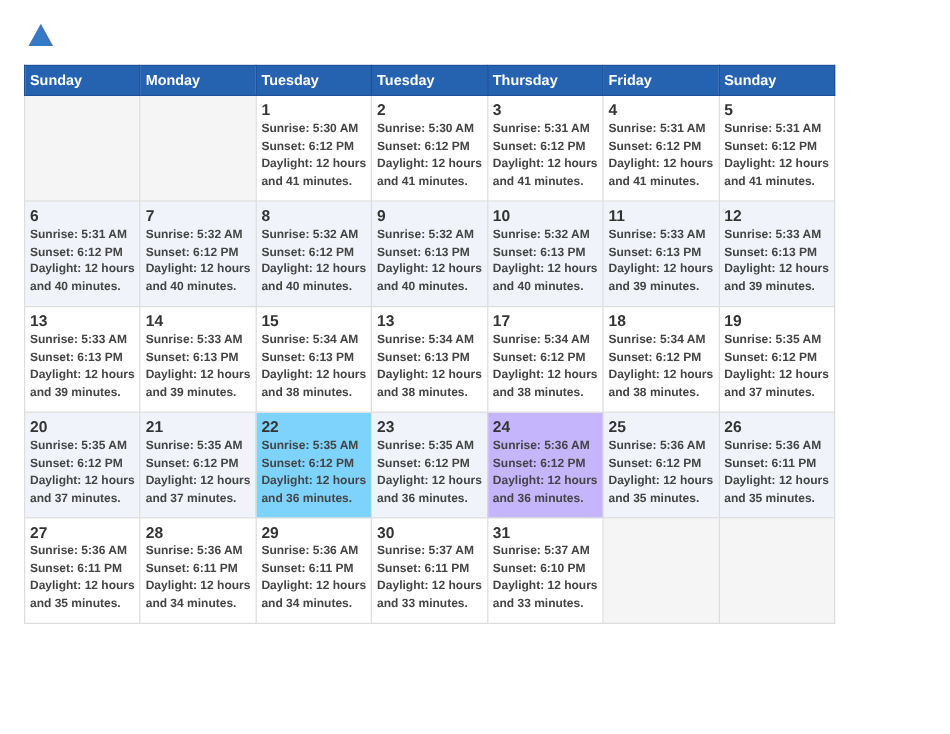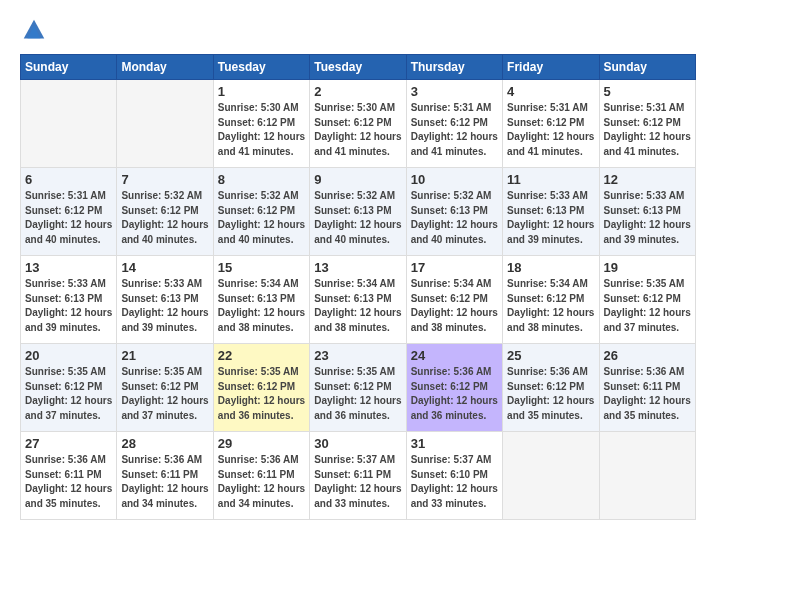--- a/index.html
+++ b/index.html
@@ -286,21 +286,21 @@
 Daylight: 12 hours
 and 37 minutes.</div>
           </td>
           <td style="background: rgb(240, 244, 250);">
             <span class="day-num">21</span>
             <div class="day-info" style="white-space: pre-line;">Sunrise: 5:35 AM
 Sunset: 6:12 PM
 Daylight: 12 hours
 and 37 minutes.</div>
           </td>
-          <td style="background: #fef9c3;">
+          <td style="background: #7dd3fc;">
             <span class="day-num">22</span>
             <div class="day-info" style="white-space: pre-line;">Sunrise: 5:35 AM
 Sunset: 6:12 PM
 Daylight: 12 hours
 and 36 minutes.</div>
           </td>
           <td style="background: rgb(240, 244, 250);">
             <span class="day-num">23</span>
             <div class="day-info" style="white-space: pre-line;">Sunrise: 5:35 AM
 Sunset: 6:12 PM

